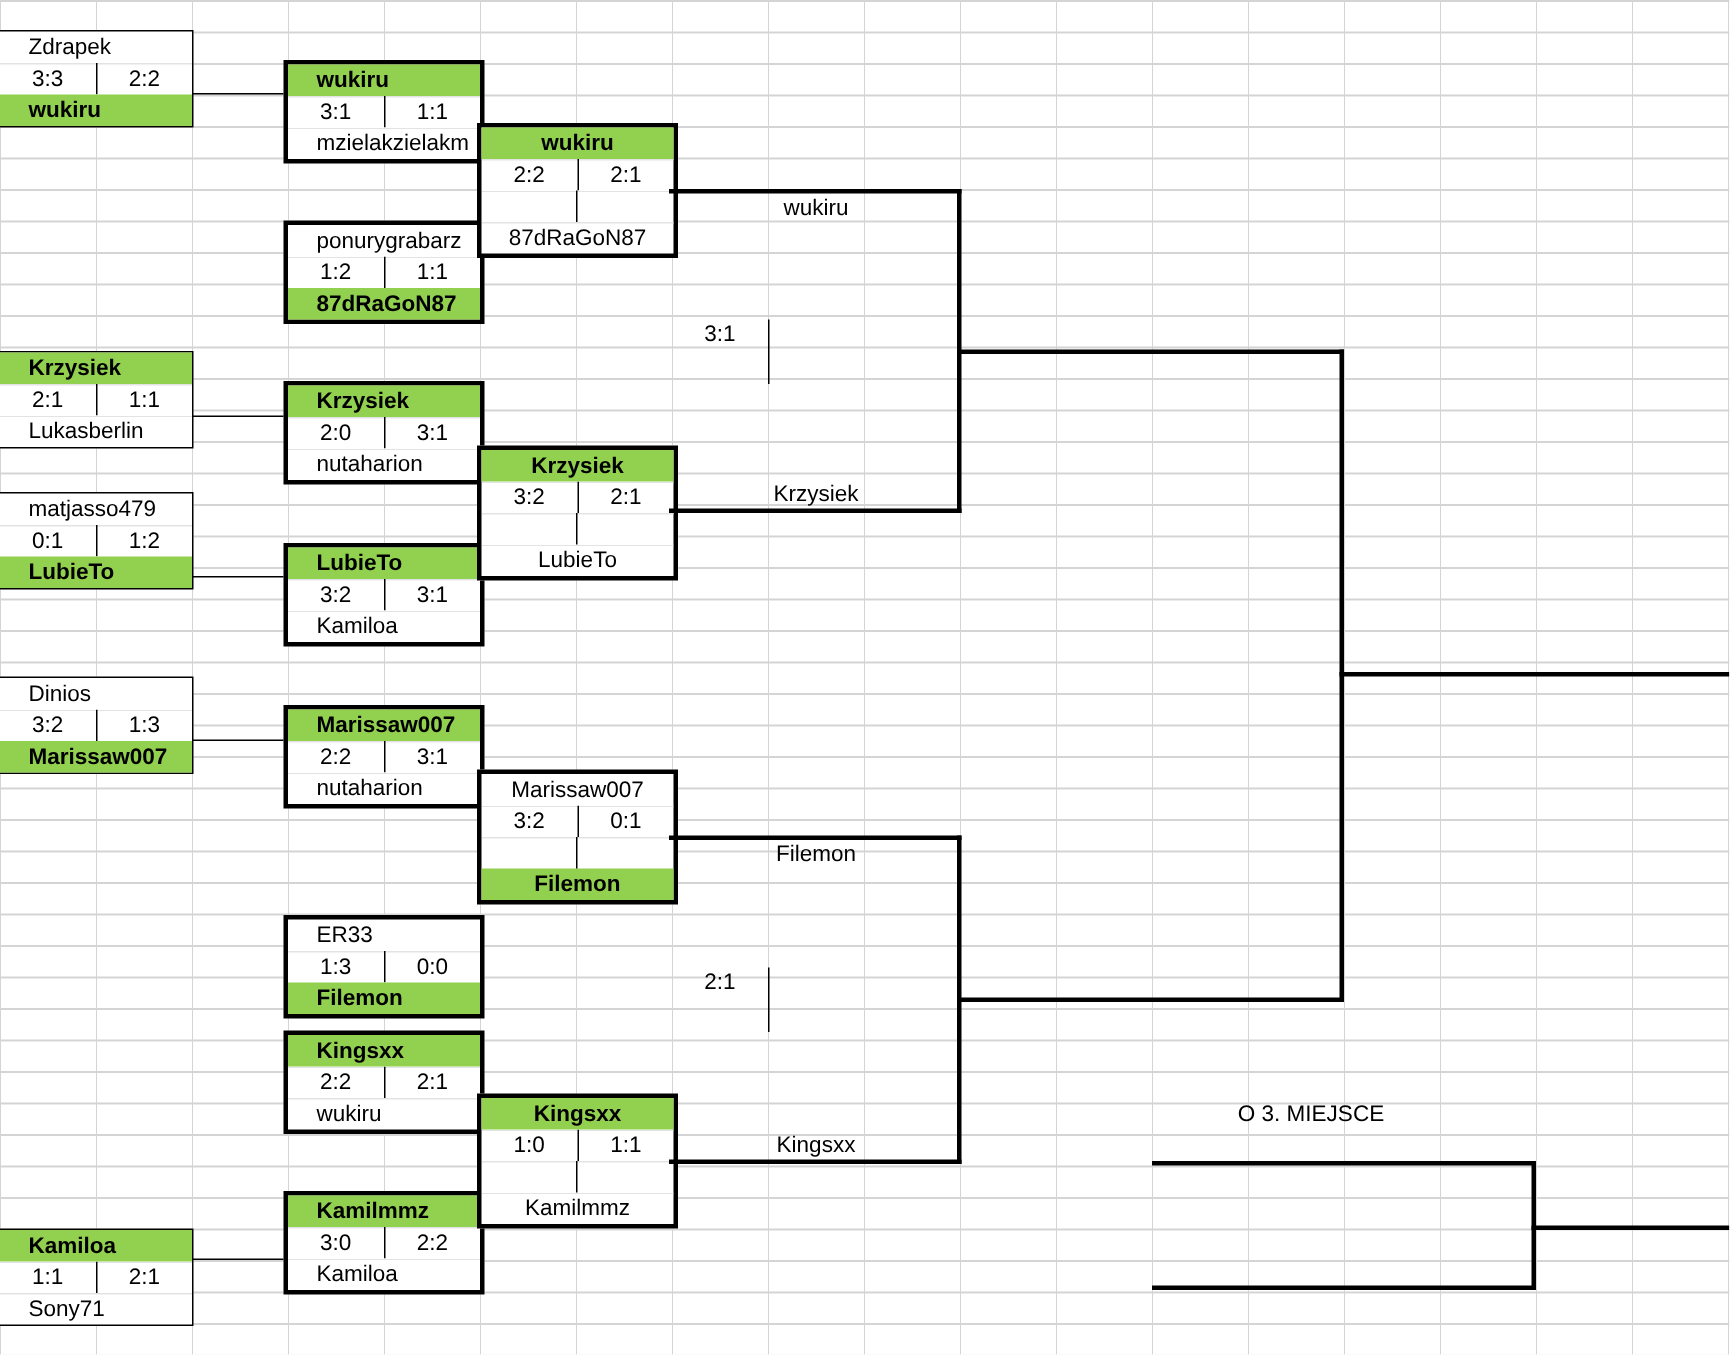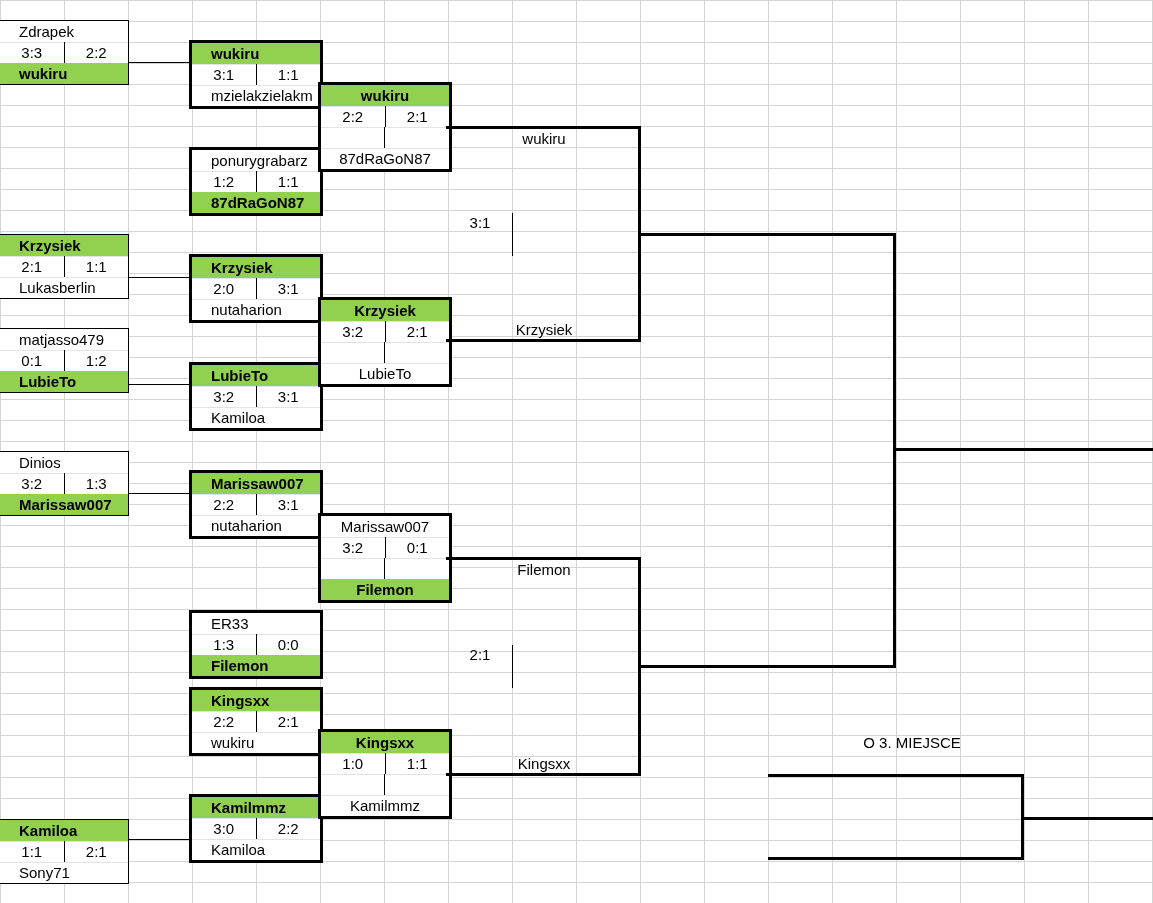--- a/index.html
+++ b/index.html
@@ -217,19 +217,19 @@
   <div class="bl" style="left:638px;top:557px;width:3px;height:219px"></div>
   <div class="bl" style="left:638px;top:665px;width:258px;height:3px"></div>
   <div class="lbl" style="left:512px;top:559px;width:64px">Filemon</div>
   <div class="lbl" style="left:512px;top:753px;width:64px">Kingsxx</div>
   <div class="lbl" style="left:448px;top:644px;width:64px">2:1</div>
   <div class="bl" style="left:512px;top:645px;width:1px;height:43px"></div>
 
   <div class="bl" style="left:893px;top:233px;width:3px;height:435px"></div>
   <div class="bl" style="left:893px;top:448px;width:260px;height:3px"></div>
 
-  <div class="lbl" style="left:848px;top:732px;width:128px">O 3. MIEJSCE</div>
+  <div class="lbl" style="left:810px;top:732px;width:128px">O 3. MIEJSCE</div>
   <div class="bl" style="left:768px;top:774px;width:256px;height:3px"></div>
   <div class="bl" style="left:1021px;top:774px;width:3px;height:86px"></div>
   <div class="bl" style="left:768px;top:857px;width:256px;height:3px"></div>
   <div class="bl" style="left:1021px;top:817px;width:132px;height:3px"></div>
 
 </div>
 
 </body></html>

